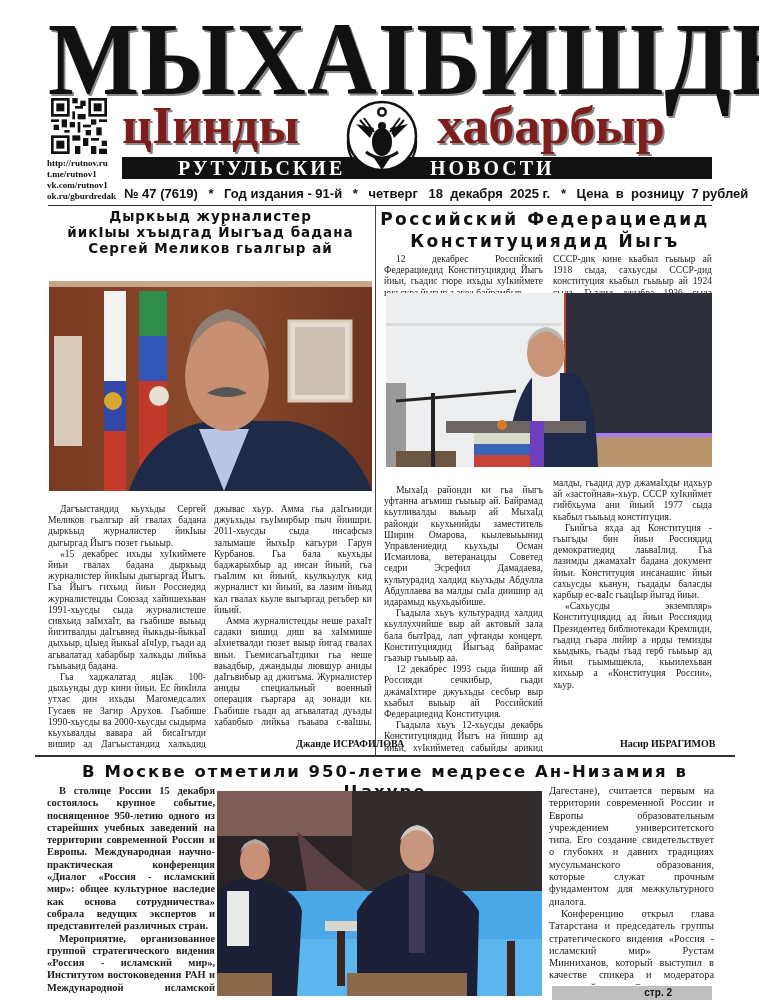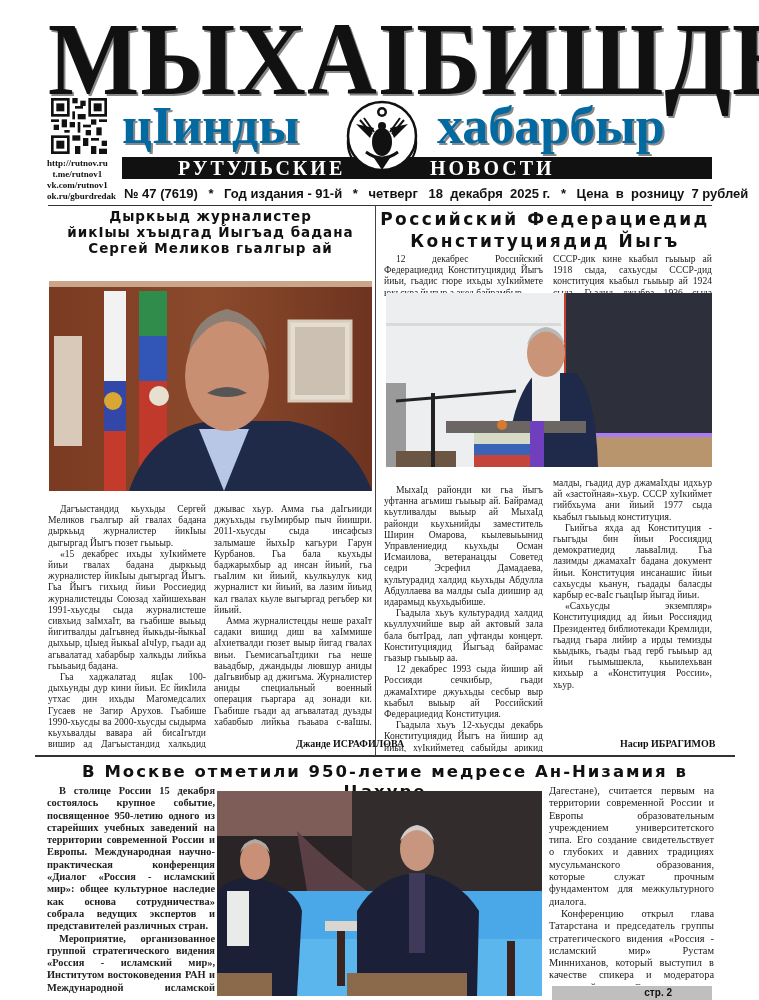--- a/index.html
+++ b/index.html
@@ -11,37 +11,37 @@
     position: absolute; left: 48px; top: 18px; width: 665px; height: 82px;
     font-family: "Liberation Serif", serif; font-weight: bold; font-size: 104px;
     line-height: 82px; letter-spacing: 1px; text-align: center; color: #111;
     text-shadow: 2px 2px 0 #888;
     transform: scaleX(0.93); transform-origin: left center;
     white-space: nowrap;
   }
   .qr { position: absolute; left: 51px; top: 98px; width: 56px; height: 56px; }
   .sub-left, .sub-right {
     position: absolute; top: 98px; font-family: "Liberation Serif", serif; font-weight: bold;
-    font-size: 52px; line-height: 56px; color: #0369a1; text-shadow: 2px 2px 0 #888; white-space: nowrap;
+    font-size: 52px; line-height: 56px; color: #7f1d1d; text-shadow: 2px 2px 0 #888; white-space: nowrap;
   }
   .sub-left { left: 122px; }
   .sub-right { left: 437px; }
   .emblem { position: absolute; left: 342px; top: 98px; width: 80px; height: 80px; }
   .black-band {
     position: absolute; left: 122px; top: 157px; width: 590px; height: 22px; background: #111;
   }
   .band-word {
     position: absolute; top: 156px; font-family: "Liberation Serif", serif; font-weight: bold;
     font-size: 20px; line-height: 24px; color: #fff; letter-spacing: 3px;
   }
   .band-left { left: 178px; }
   .band-right { left: 430px; }
   .links {
     position: absolute; left: 47px; top: 158px; font-family: "Liberation Serif", serif; font-weight: bold;
-    font-size: 9px; line-height: 11px; color: #111; text-align: center;
+    font-size: 9px; line-height: 11px; color: #111;
   }
   .issue-line {
     position: absolute; left: 124px; top: 186px; font-family: "Liberation Sans", sans-serif; font-weight: bold;
     font-size: 13px; line-height: 16px; color: #111; white-space: nowrap;
   }
   .issue-line span { margin-right: 7px; }
   .hr-top { position: absolute; left: 48px; top: 205px; width: 664px; height: 1px; background: #333; }
   .vr-mid { position: absolute; left: 375px; top: 205px; width: 1px; height: 550px; background: #444; }
   .hr-mid { position: absolute; left: 35px; top: 755px; width: 700px; height: 2px; background: #333; }
 

